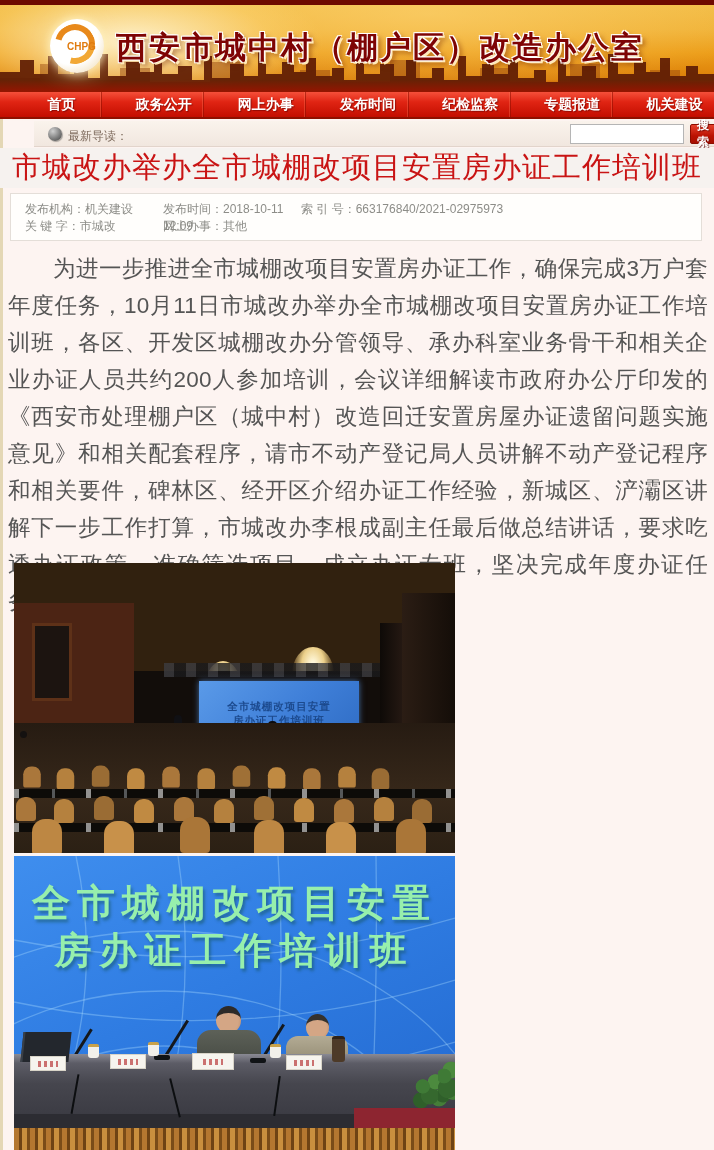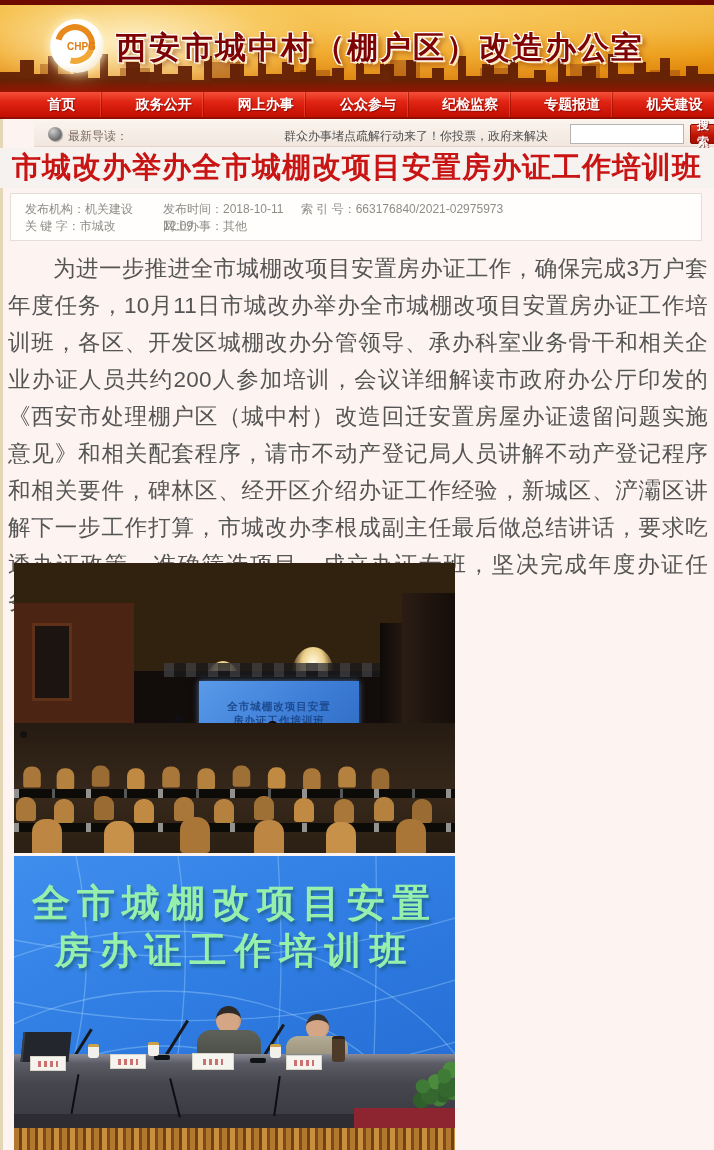--- a/index.html
+++ b/index.html
@@ -85,21 +85,21 @@
     display:flex; align-items:center; justify-content:center; letter-spacing:6px; padding-left:6px;
     cursor:pointer; text-shadow:1px 1px 1px rgba(90,0,0,.7);
   }
 
   
   .title-bar {
     position:absolute; top:148px; left:0; width:714px; height:40px;
     background:#f6f2ef; display:flex; align-items:center; justify-content:center;
   }
   .article-title {
-    font-size:29px; font-weight:bold; color:#c91414; letter-spacing:1px; white-space:nowrap;
+    font-size:29px; font-weight:normal; color:#c91414; letter-spacing:1px; white-space:nowrap;
   }
 
   
   .meta-box {
     position:absolute; top:193px; left:10px; width:692px; height:48px;
     background:#fffefc; border:1px solid #e4ded8; font-size:12px; color:#8d8d88;
     padding:7px 0 0 14px;
   }
   .meta-row { display:flex; height:17px; line-height:17px; }
   .meta-col1 { width:138px; }
@@ -257,30 +257,29 @@
     <div class="swirl"></div>
     <div class="logo-txt">CHPG</div>
   </div>
   <div class="banner-title">西安市城中村（棚户区）改造办公室</div>
 </div>
 
 <div class="nav">
   <div class="nav-item">首页</div>
   <div class="nav-item">政务公开</div>
   <div class="nav-item">网上办事</div>
-  <div class="nav-item">公众参与</div>
+  <div class="nav-item">发布时间</div>
   <div class="nav-item">纪检监察</div>
   <div class="nav-item">专题报道</div>
   <div class="nav-item">机关建设</div>
 </div>
 
 <div class="ticker">
   <span class="ticker-icon"></span>
   <span class="ticker-label">最新导读：</span>
-  <span class="ticker-text">群众办事堵点疏解行动来了！你投票，政府来解决</span>
   <input class="search-input" type="text" value="" style="">
   <div class="search-btn">搜 索</div>
 </div>
 
 <div class="title-bar">
   <div class="article-title">市城改办举办全市城棚改项目安置房办证工作培训班</div>
 </div>
 
 <div class="meta-box">
   <div class="meta-row">

